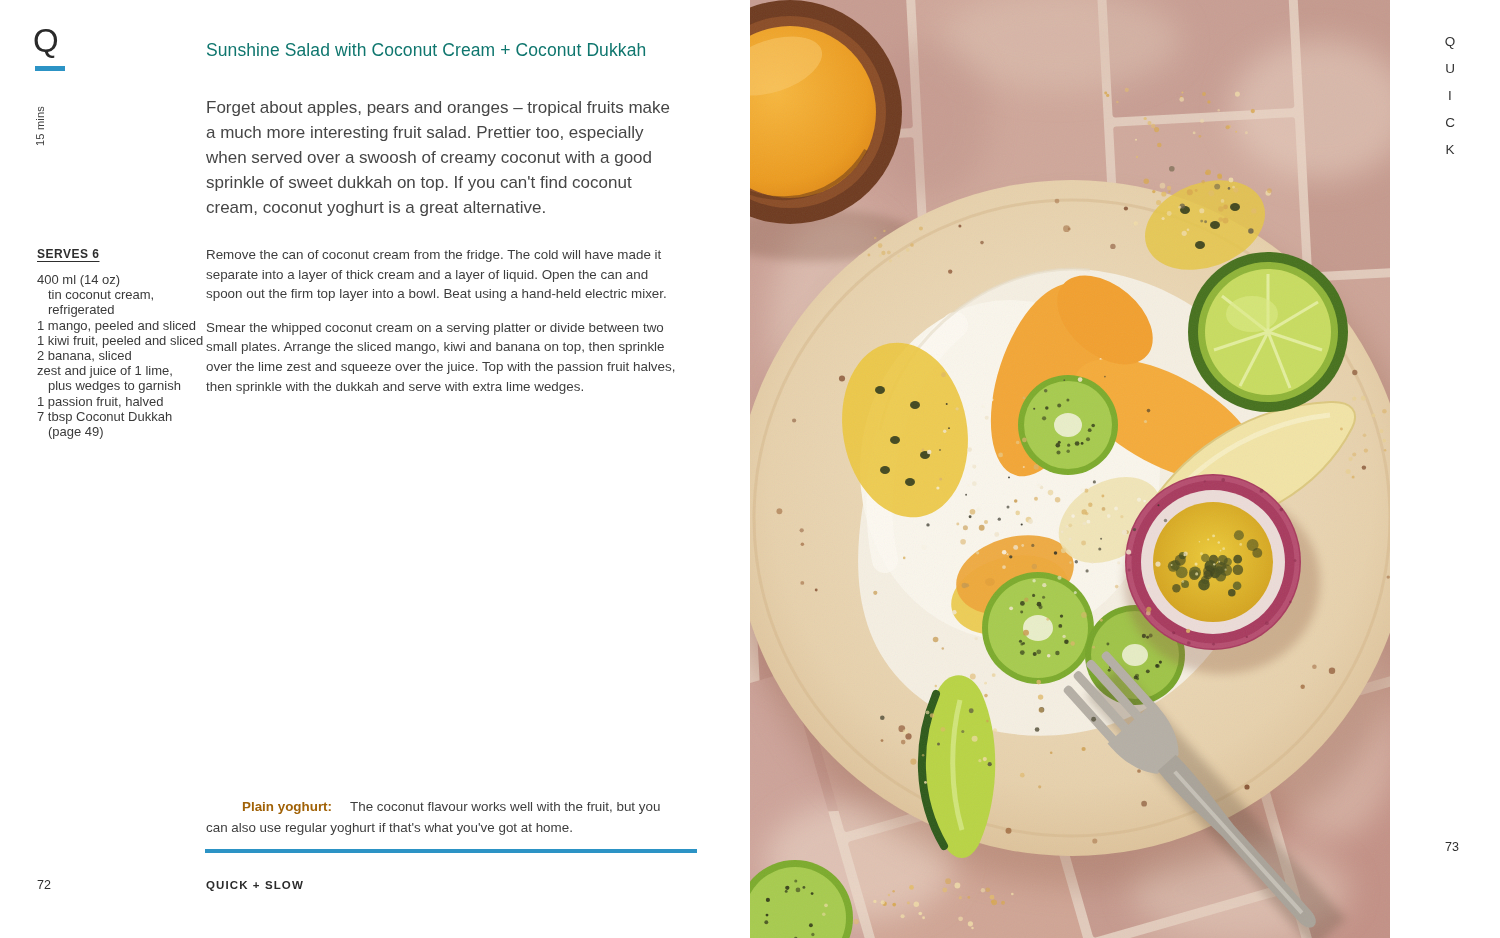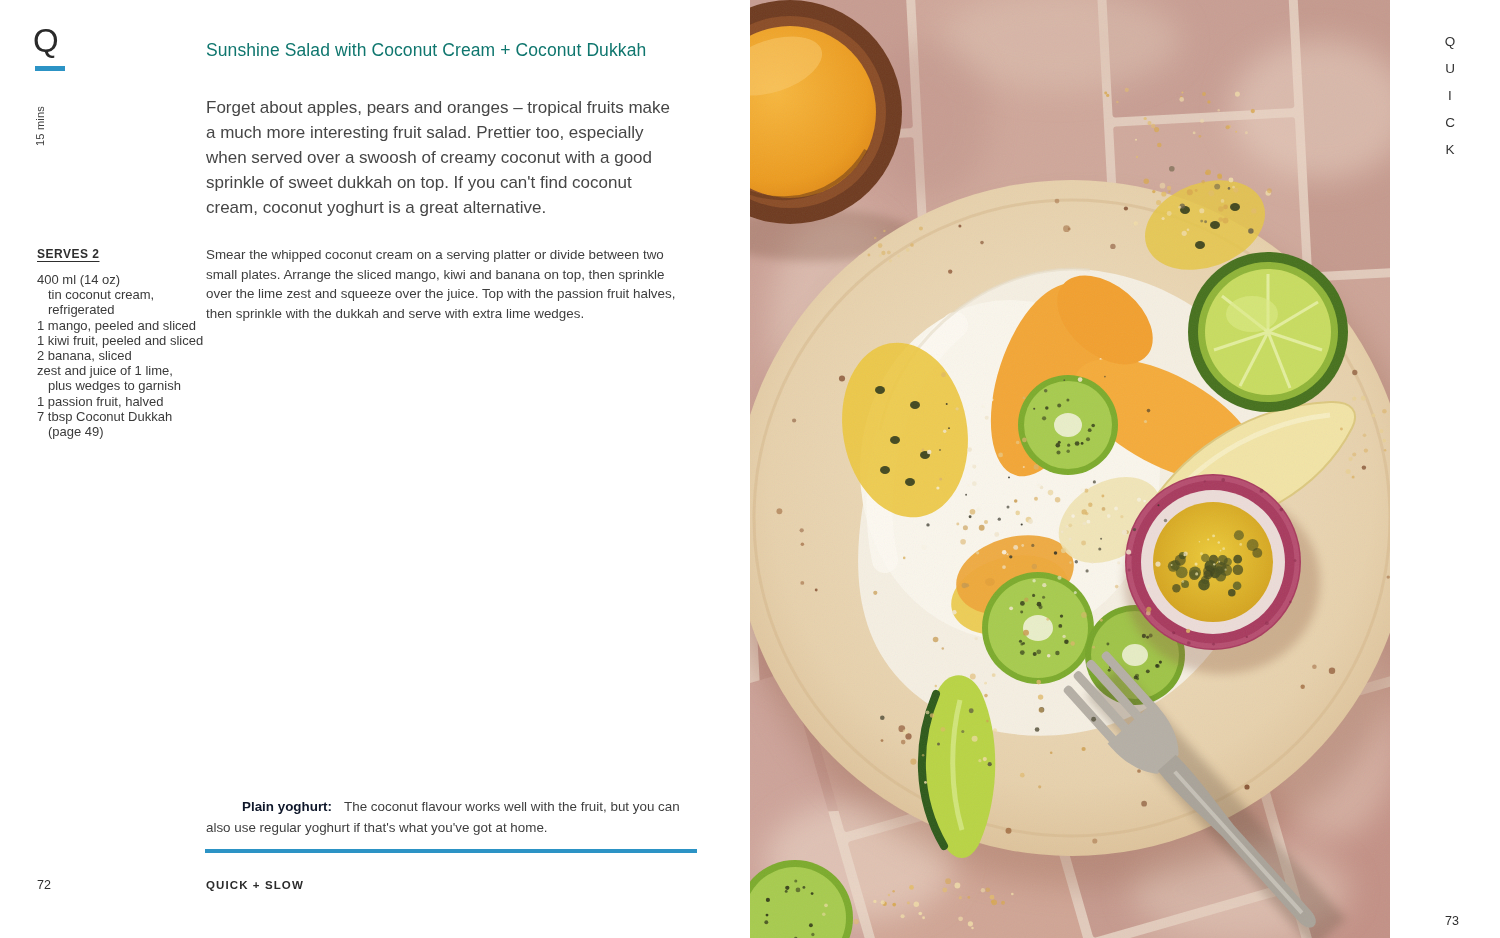--- a/index.html
+++ b/index.html
@@ -16,57 +16,58 @@
     font-size:11px;color:#3e3e3e;white-space:nowrap;letter-spacing:.2px;}
   .recipe-title{left:206px;top:40px;font-size:17.5px;font-weight:500;color:#0f766e;letter-spacing:.1px;}
   .intro{left:206px;top:95px;width:474px;font-size:17px;line-height:25px;color:#464646;}
   .serves{left:37px;top:247px;font-size:12px;font-weight:700;letter-spacing:.5px;color:#2e2e2e;
     text-decoration:underline;text-underline-offset:3px;}
   .ingredients{left:37px;top:272px;width:170px;font-size:13px;line-height:15.2px;color:#3a3a3a;}
   .ingredients .indent{padding-left:11px;}
   .method{left:206px;top:245px;width:470px;font-size:13.4px;line-height:19.6px;color:#3e3e3e;}
   .method p{margin:0 0 14px 0;}
   .note{left:206px;top:797px;width:474px;font-size:13.4px;line-height:20.5px;color:#3e3e3e;}
-  .note b{color:#0f172a;margin-right:12px;padding-left:36px;}
+  .note b{color:#a16207;margin-right:18px;padding-left:36px;}
   .rule{left:205px;top:849px;width:492px;height:4px;}
   .pagenum{font-size:12.5px;color:#2f2f2f;}
   .pg-left{left:37px;top:878px;}
-  .pg-right{left:1445px;top:914px;text-align:center;}
+  .pg-right{left:1445px;top:840px;text-align:center;}
   .footer-title{left:206px;top:879px;font-size:11.5px;font-weight:700;letter-spacing:1.1px;color:#2b2b2b;}
   
   .photo{left:750px;top:0;width:640px;height:938px;}
   .vert-letters{left:1441px;top:28px;width:18px;text-align:center;font-size:13.5px;color:#333;}
   .vert-letters div{line-height:27px;}
 </style>
 </head>
 <body>
 
 <div class="abs q-letter">Q</div>
 <div class="abs q-bar" style="background: rgb(44, 147, 197);"></div>
 <div class="abs time-label">15 mins</div>
 
 <div class="abs recipe-title">Sunshine Salad with Coconut Cream + Coconut Dukkah</div>
 <div class="abs intro">Forget about apples, pears and oranges – tropical fruits make a much more interesting fruit salad. Prettier too, especially when served over a swoosh of creamy coconut with a good sprinkle of sweet dukkah on top. If you can't find coconut cream, coconut yoghurt is a great alternative.</div>
 
-<div class="abs serves">SERVES 2</div>
+<div class="abs serves">SERVES 6</div>
 <div class="abs ingredients">
     <div>400 ml (14 oz)</div>
     <div class="indent">tin coconut cream,</div>
     <div class="indent">refrigerated</div>
     <div>1 mango, peeled and sliced</div>
     <div>1 kiwi fruit, peeled and sliced</div>
     <div>2 banana, sliced</div>
     <div>zest and juice of 1 lime,</div>
     <div class="indent">plus wedges to garnish</div>
     <div>1 passion fruit, halved</div>
     <div>7 tbsp Coconut Dukkah</div>
     <div class="indent">(page 49)</div>
   </div>
 
 <div class="abs method">
+    <p>Remove the can of coconut cream from the fridge. The cold will have made it separate into a layer of thick cream and a layer of liquid. Open the can and spoon out the firm top layer into a bowl. Beat using a hand-held electric mixer.</p>
     <p>Smear the whipped coconut cream on a serving platter or divide between two small plates. Arrange the sliced mango, kiwi and banana on top, then sprinkle over the lime zest and squeeze over the juice. Top with the passion fruit halves, then sprinkle with the dukkah and serve with extra lime wedges.</p>
   </div>
 
 <div class="abs note">
   <b>Plain yoghurt:</b><span>The coconut flavour works well with the fruit, but you can also use regular yoghurt if that's what you've got at home.</span>
 </div>
 
 <div class="abs rule" style="background: rgb(44, 147, 197);"></div>
 <div class="abs pagenum pg-left">72</div>
 <div class="abs footer-title">QUICK + SLOW</div>

